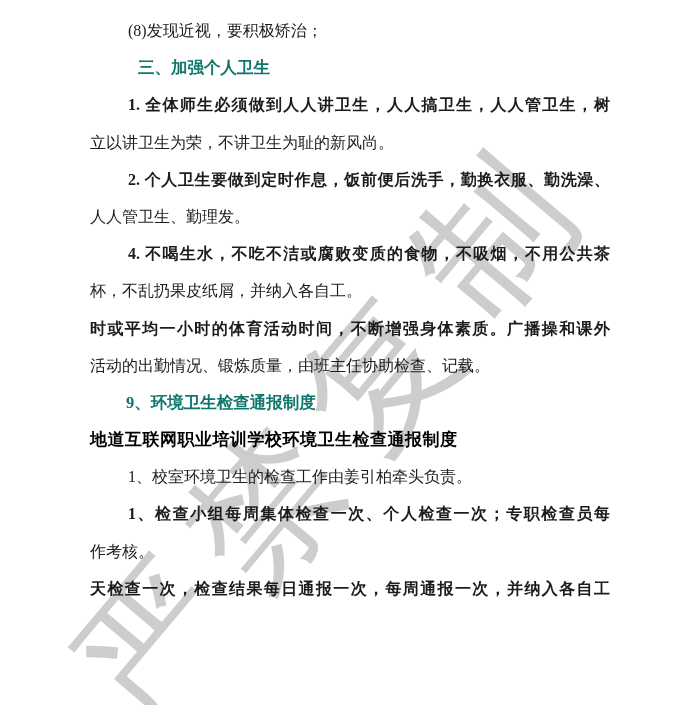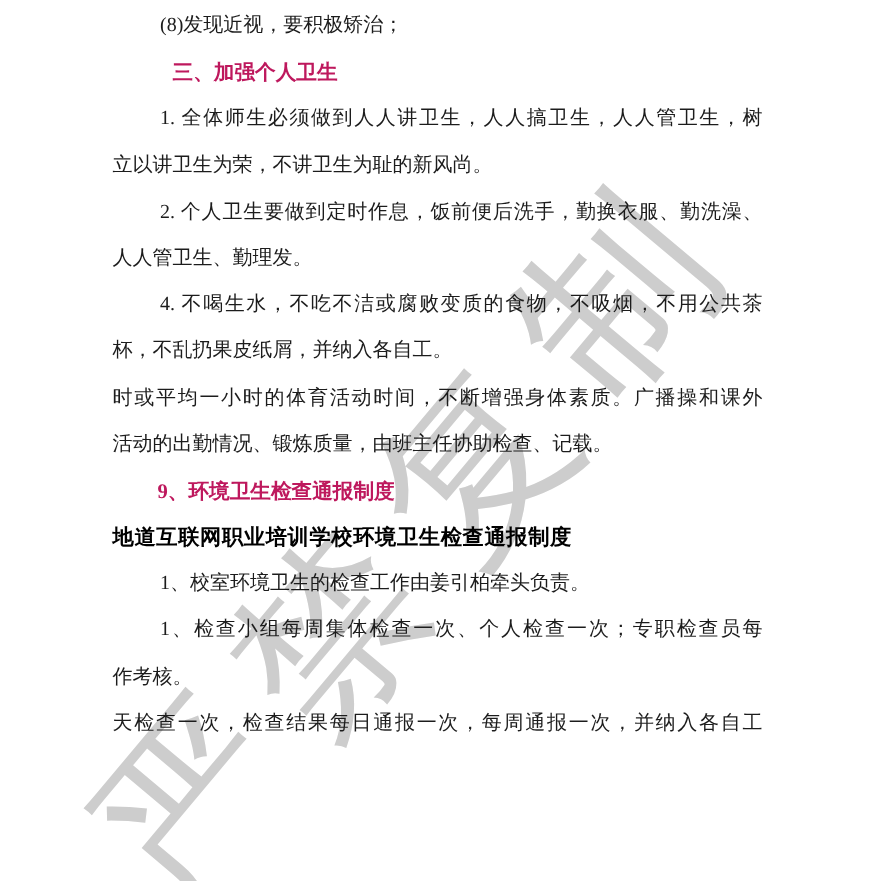--- a/index.html
+++ b/index.html
@@ -30,44 +30,45 @@
     color: #cdcdcd;
     white-space: nowrap;
     transform: rotate(-50deg);
     transform-origin: 50% 50%;
     user-select: none;
     z-index: 1;
   }
   .content {
     position: absolute;
     left: 90px;
-    top: 2px;
+    top: 12px;
     width: 520px;
     z-index: 2;
     color: #1c1c1c;
   }
   .ln {
     font-size: 16px;
     line-height: 37.2px;
     height: 37.2px;
     white-space: nowrap;
     overflow: visible;
   }
   .fill {
     white-space: normal;
     text-align: justify;
     text-align-last: justify;
+    font-weight: bold;
   }
   .ind   { text-indent: 38px; }
   .ind-h { text-indent: 48px; }
   .ind-h2{ text-indent: 36px; }
   .h {
     font-weight: bold;
     font-size: 16.5px;
-    color: #be185d;
+    color: #0f766e;
   }
   .title {
     font-weight: bold;
     font-size: 17px;
     color: #000000;
     text-align: left;
     letter-spacing: 0.5px;
     white-space: nowrap;
   }
 </style>

